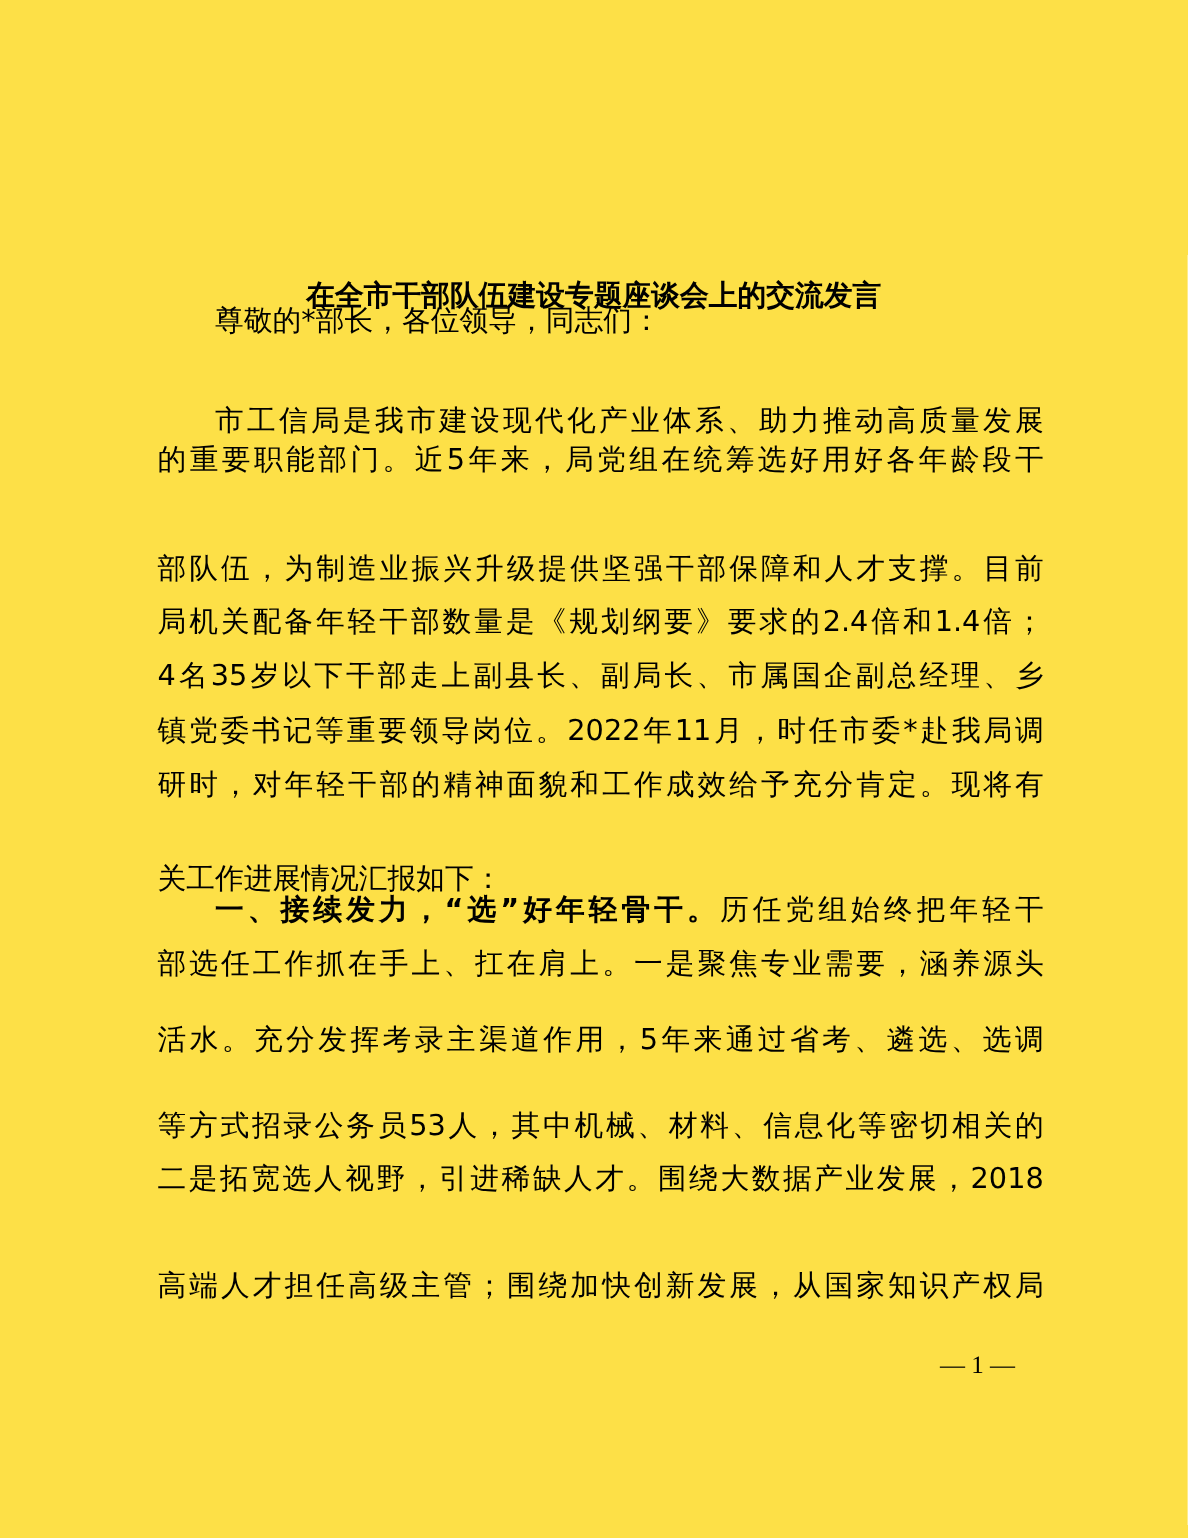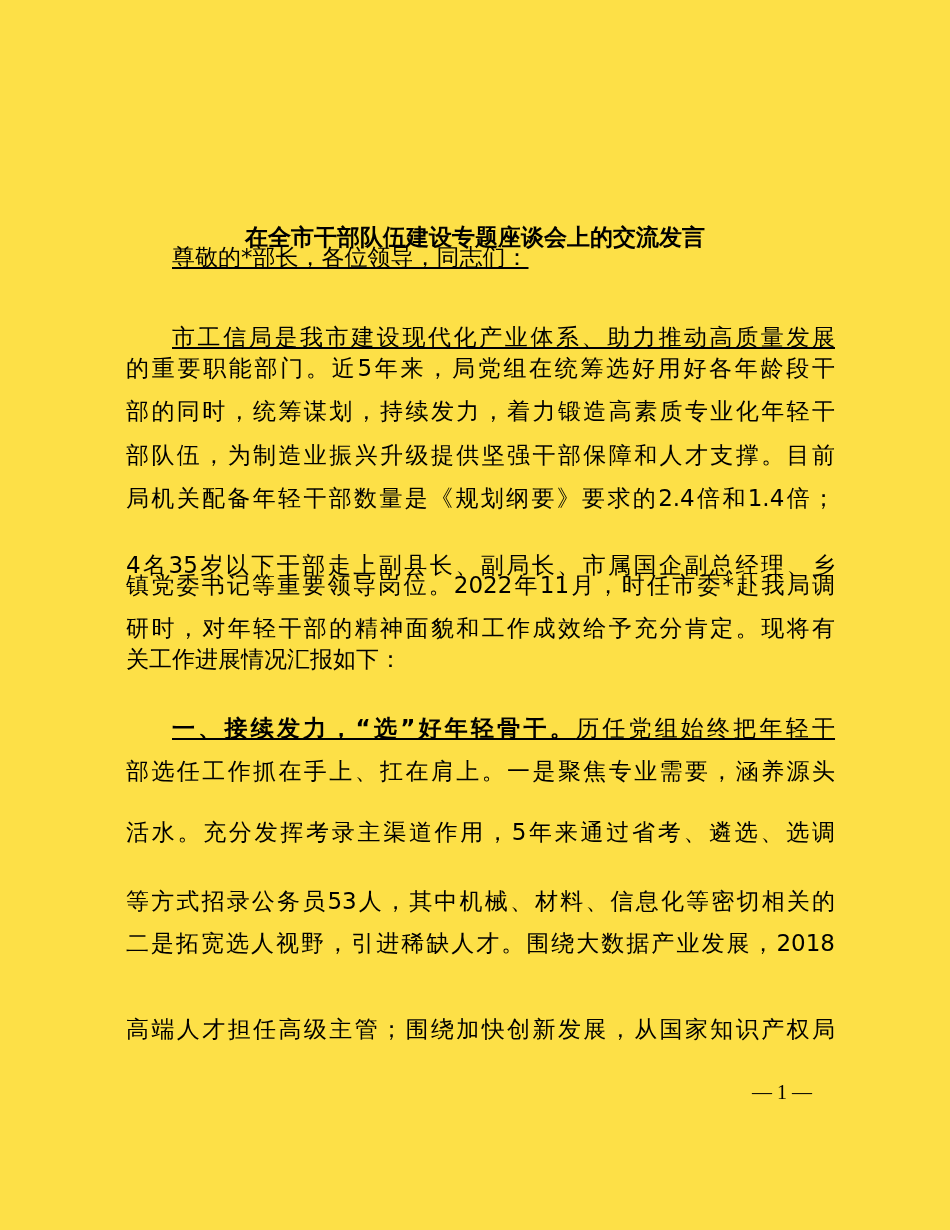--- a/index.html
+++ b/index.html
@@ -45,21 +45,20 @@
       text-align: justify;
       text-align-last: justify;
       font-weight: normal;
     }
     .line.last {
       text-align-last: left;
     }
     .line.indent {
       left: 172px;
       width: 663px;
-      text-decoration: underline;
     }
     .heading-run {
       font-family: "DejaVu Sans", "Liberation Sans", sans-serif;
       font-weight: bold;
     }
     .page-number {
       position: absolute;
       left: 752px;
       top: 1080px;
       font-family: "Liberation Serif", "DejaVu Serif", serif;
@@ -72,27 +71,26 @@
 <body>
 
 <div class="page">
 
   <div class="title">在全市干部队伍建设专题座谈会上的交流发言</div>
 
   <div class="line indent last" style="top:236px;">尊敬的*部长，各位领导，同志们：</div>
 
   <div class="line indent" style="top:316px;">市工信局是我市建设现代化产业体系、助力推动高质量发展</div>
   <div class="line" style="top:347px;">的重要职能部门。近5年来，局党组在统筹选好用好各年龄段干</div>
-  <div class="line" style="top:390px;">部的同时，统筹谋划，持续发力，着力锻造高素质专业化年轻干</div>
   <div class="line" style="top:434px;">部队伍，为制造业振兴升级提供坚强干部保障和人才支撑。目前</div>
   <div class="line" style="top:477px;">局机关配备年轻干部数量是《规划纲要》要求的2.4倍和1.4倍；</div>
-  <div class="line" style="top:544px;">4名35岁以下干部走上副县长、副局长、市属国企副总经理、乡</div>
+  <div class="line" style="top:520px;">4名35岁以下干部走上副县长、副局长、市属国企副总经理、乡</div>
   <div class="line" style="top:564px;">镇党委书记等重要领导岗位。2022年11月，时任市委*赴我局调</div>
   <div class="line" style="top:607px;">研时，对年轻干部的精神面貌和工作成效给予充分肯定。现将有</div>
-  <div class="line last" style="top:638px;">关工作进展情况汇报如下：</div>
+  <div class="line last" style="top:682px;">关工作进展情况汇报如下：</div>
 
   <div class="line" style="top:750px;">部选任工作抓在手上、扛在肩上。一是聚焦专业需要，涵养源头</div>
   <div class="line indent" style="top:707px;">
     <span class="heading-run">一、接续发力，“选”好年轻骨干。</span><span>历任党组始终把年轻干</span>
   </div>
   <div class="line" style="top:811px;">活水。充分发挥考录主渠道作用，5年来通过省考、遴选、选调</div>
   <div class="line" style="top:880px;">等方式招录公务员53人，其中机械、材料、信息化等密切相关的</div>
   <div class="line" style="top:922px;">二是拓宽选人视野，引进稀缺人才。围绕大数据产业发展，2018</div>
   <div class="line" style="top:1008px;">高端人才担任高级主管；围绕加快创新发展，从国家知识产权局</div>
 

